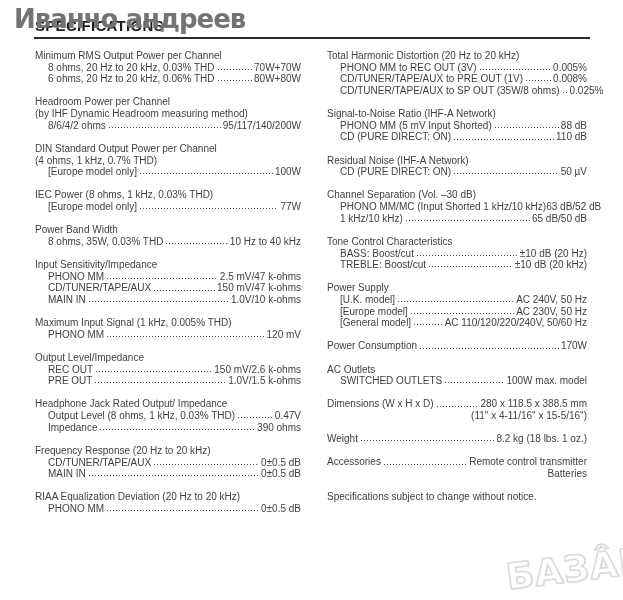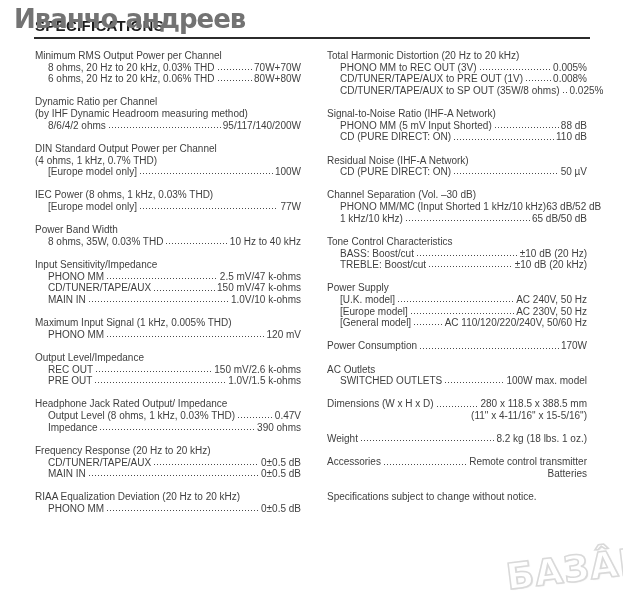--- a/index.html
+++ b/index.html
@@ -88,21 +88,21 @@
           <span class="val">70W+70W</span>
         </div>
         <div class="line ind">
           <span class="lab">6 ohms, 20 Hz to 20 kHz, 0.06% THD</span>
           <span class="dots"></span>
           <span class="val">80W+80W</span>
         </div>
       </div>
       <div class="block">
         <div class="line">
-          <span class="lab">Dynamic Ratio per Channel</span>
+          <span class="lab">Headroom Power per Channel</span>
         </div>
         <div class="line">
           <span class="lab">(by IHF Dynamic Headroom measuring method)</span>
         </div>
         <div class="line ind">
           <span class="lab">8/6/4/2 ohms</span>
           <span class="dots"></span>
           <span class="val">95/117/140/200W</span>
         </div>
       </div>

